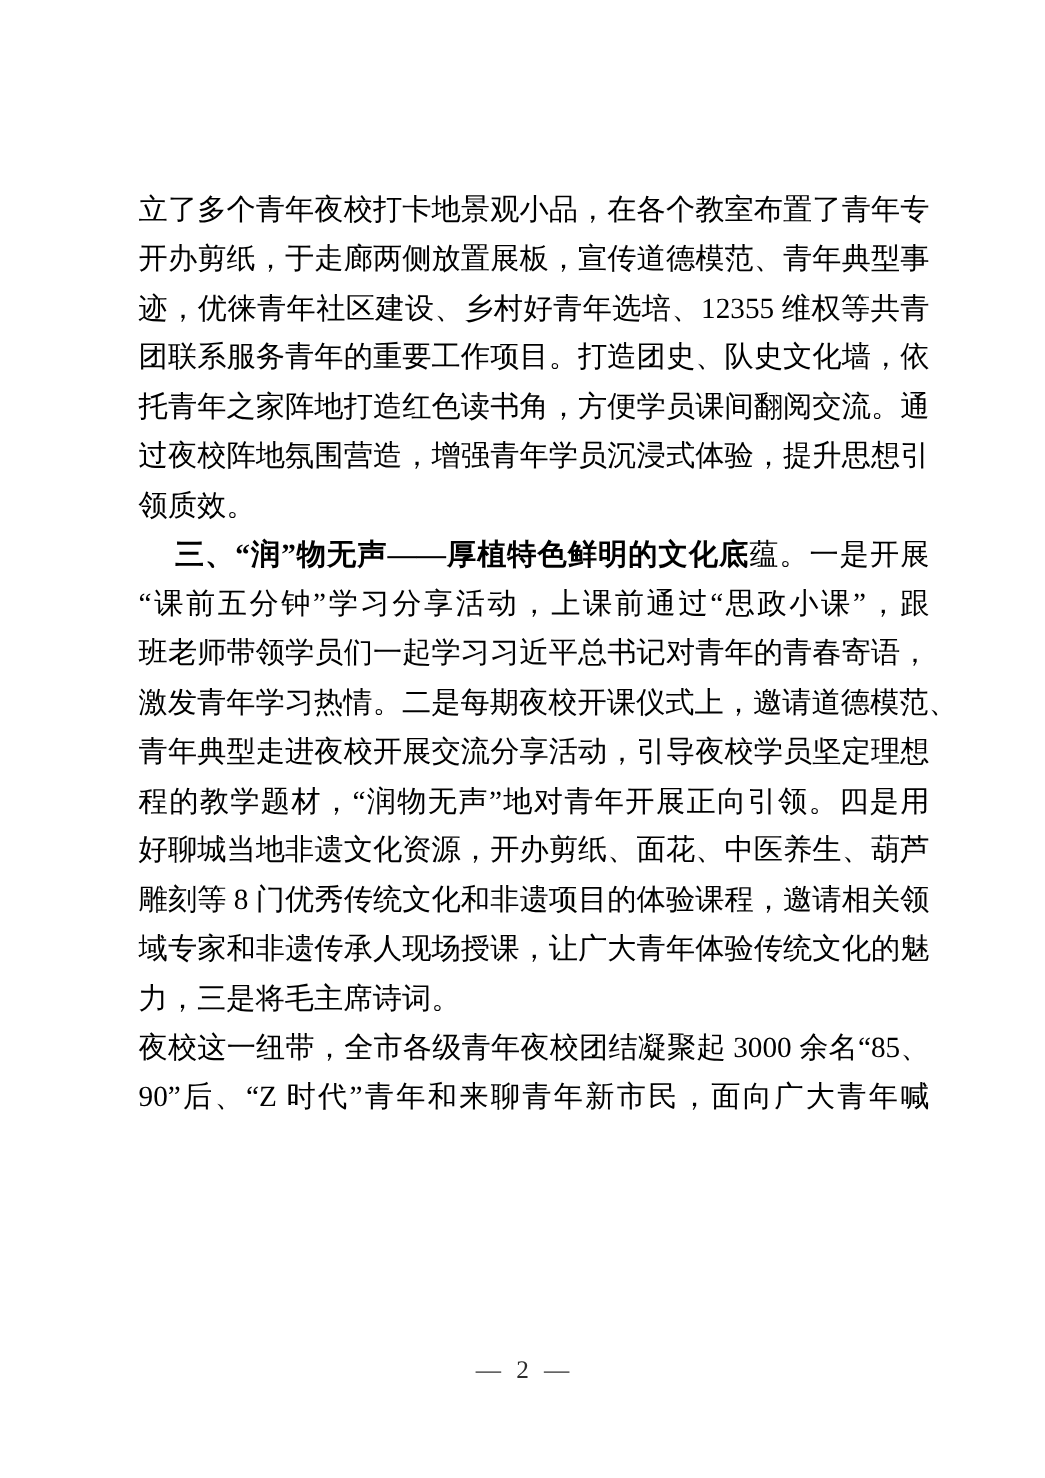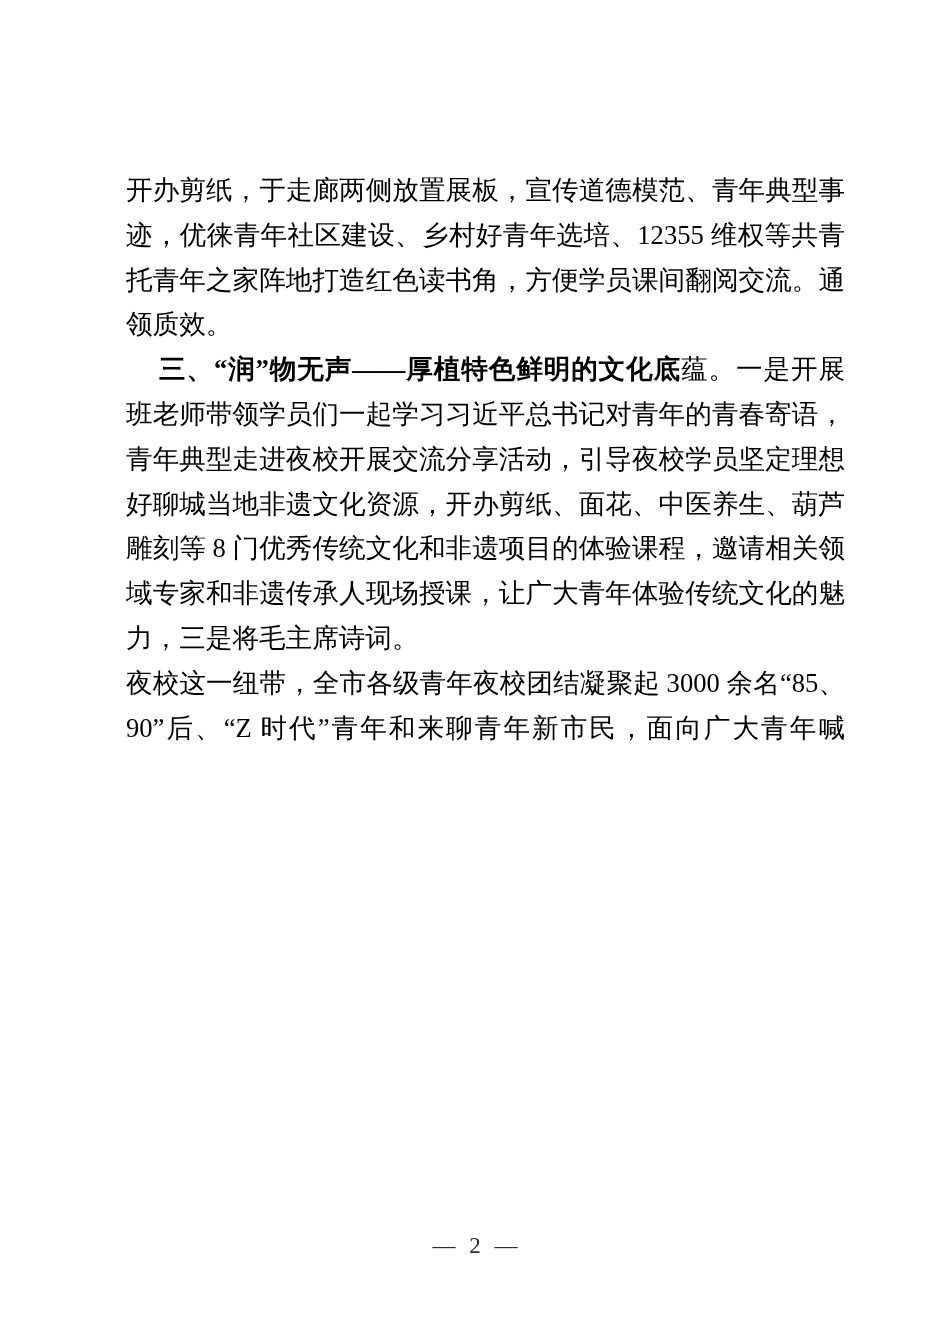--- a/index.html
+++ b/index.html
@@ -56,27 +56,33 @@
     color: #2c2c2c;
     word-spacing: 8px;
     font-family: "Liberation Serif", "DejaVu Serif", serif;
   }
 </style>
 </head>
 <body>
 
 <div class="page">
   <div class="doc-body">
+      <div class="line"><span class="seg">立了多个青年夜校打卡地景观小品，在各个教室布置了青年专</span></div>
       <div class="line"><span class="seg">开办剪纸，于走廊两侧放置展板，宣传道德模范、青年典型事</span></div>
       <div class="line"><span class="seg">迹，优徕青年社区建设、乡村好青年选培、12355 维权等共青</span></div>
+      <div class="line"><span class="seg">团联系服务青年的重要工作项目。打造团史、队史文化墙，依</span></div>
       <div class="line"><span class="seg">托青年之家阵地打造红色读书角，方便学员课间翻阅交流。通</span></div>
+      <div class="line"><span class="seg">过夜校阵地氛围营造，增强青年学员沉浸式体验，提升思想引</span></div>
       <div class="line no-justify"><span class="seg">领质效。</span></div>
       <div class="line indent"><span class="seg seg-bold">三、“润”物无声——厚植特色鲜明的文化底</span><span class="seg">蕴。一是开展</span></div>
+      <div class="line"><span class="seg">“课前五分钟”学习分享活动，上课前通过“思政小课”，跟</span></div>
       <div class="line"><span class="seg">班老师带领学员们一起学习习近平总书记对青年的青春寄语，</span></div>
+      <div class="line"><span class="seg">激发青年学习热情。二是每期夜校开课仪式上，邀请道德模范、</span></div>
       <div class="line"><span class="seg">青年典型走进夜校开展交流分享活动，引导夜校学员坚定理想</span></div>
+      <div class="line"><span class="seg">程的教学题材，“润物无声”地对青年开展正向引领。四是用</span></div>
       <div class="line"><span class="seg">好聊城当地非遗文化资源，开办剪纸、面花、中医养生、葫芦</span></div>
       <div class="line"><span class="seg">雕刻等 8 门优秀传统文化和非遗项目的体验课程，邀请相关领</span></div>
       <div class="line"><span class="seg">域专家和非遗传承人现场授课，让广大青年体验传统文化的魅</span></div>
       <div class="line no-justify"><span class="seg">力，三是将毛主席诗词。</span></div>
       <div class="line"><span class="seg">夜校这一纽带，全市各级青年夜校团结凝聚起 3000 余名“85、</span></div>
       <div class="line"><span class="seg">90”后、“Z 时代”青年和来聊青年新市民，面向广大青年喊</span></div>
     </div>
   <div class="page-number">— 2 —</div>
 </div>
 

